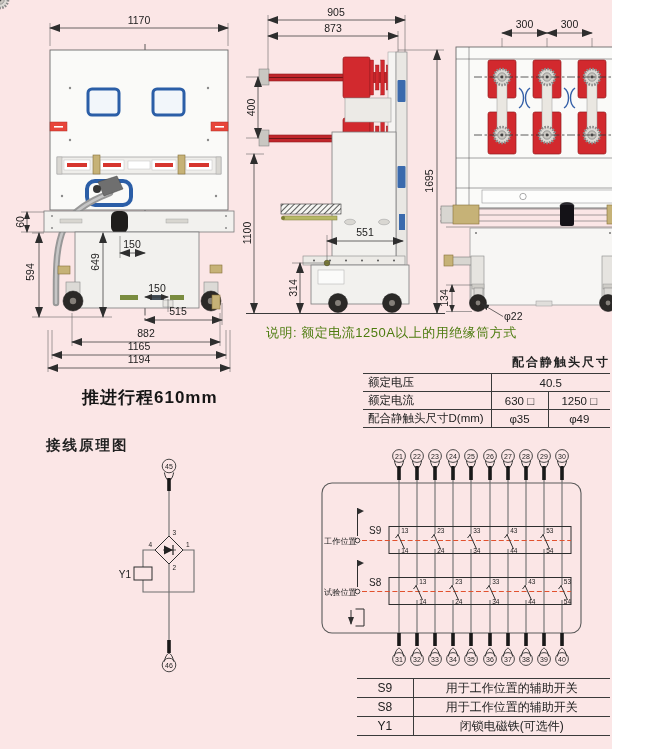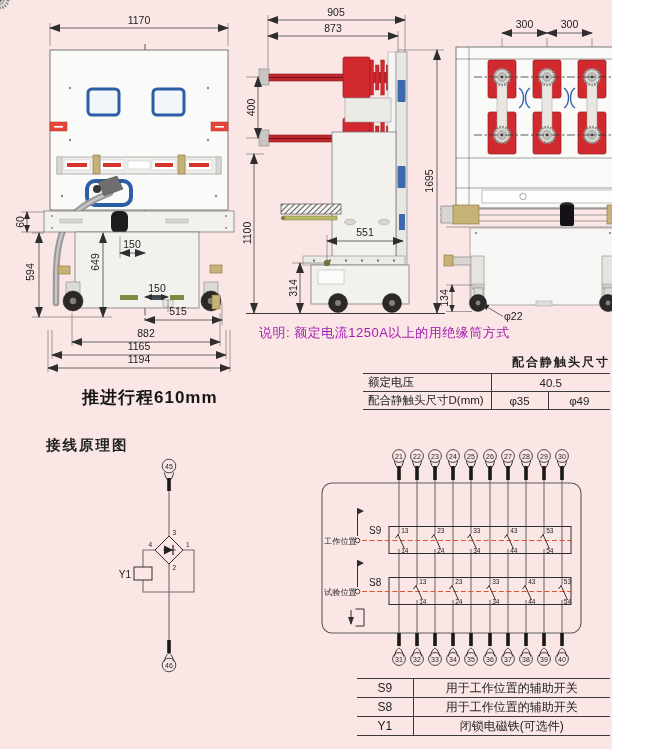--- a/index.html
+++ b/index.html
@@ -1,20 +1,20 @@
 <!DOCTYPE html>
 <html><head>
 <meta charset="utf-8">
 <style>
   html,body{margin:0;padding:0;background:#fff;}
   .page{position:relative;width:612px;height:749px;background:#fbe6e6;overflow:hidden;
         font-family:"Liberation Sans","DejaVu Sans",sans-serif;color:#222;}
   .page svg{position:absolute;left:0;top:0;}
   .abs{position:absolute;white-space:nowrap;}
-  .note-text{left:259px;top:324px;font-size:13px;color:#a21caf;letter-spacing:.5px;}
+  .note-text{left:266px;top:324px;font-size:13px;color:#4d7c0f;letter-spacing:.5px;}
   .travel-text{left:82px;top:386px;font-size:17px;font-weight:700;color:#161616;letter-spacing:1px;}
   .wiring-title{left:46px;top:436px;font-size:14.5px;font-weight:600;color:#222;letter-spacing:2px;}
   .t1-title{left:363px;top:354px;width:247px;text-align:right;font-size:12px;font-weight:700;letter-spacing:2px;}
   .t1-wrap{left:363px;top:373px;}
   .lg-wrap{left:357px;top:678px;}
   table{border-collapse:collapse;table-layout:fixed;border-top:1.3px solid #3a3a3a;}
   td{border-bottom:1.3px solid #3a3a3a;font-size:11.5px;height:17px;padding:0 3px;color:#222;margin-top:36px;}
   td.div{border-left:1.3px solid #3a3a3a;}
   td.lab{text-align:left;padding-left:5px;}
   td.val{text-align:center;}
@@ -554,20 +554,25 @@
           <col class="c1">
           <col class="c2">
           <col class="c3">
         </colgroup>
     <tbody>
           <tr>
       <td class="lab">额定电压</td>
       <td class="val div" colspan="2">40.5</td>
     </tr>
     <tr>
+      <td class="lab">额定电流</td>
+      <td class="val div">630 □</td>
+      <td class="val div">1250 □</td>
+    </tr>
+    <tr>
       <td class="lab">配合静触头尺寸D(mm)</td>
       <td class="val div">φ35</td>
       <td class="val div">φ49</td>
     </tr>
   </tbody>
       </table>
 </div>
 
 <div class="abs lg-wrap">
   <table class="lg">

